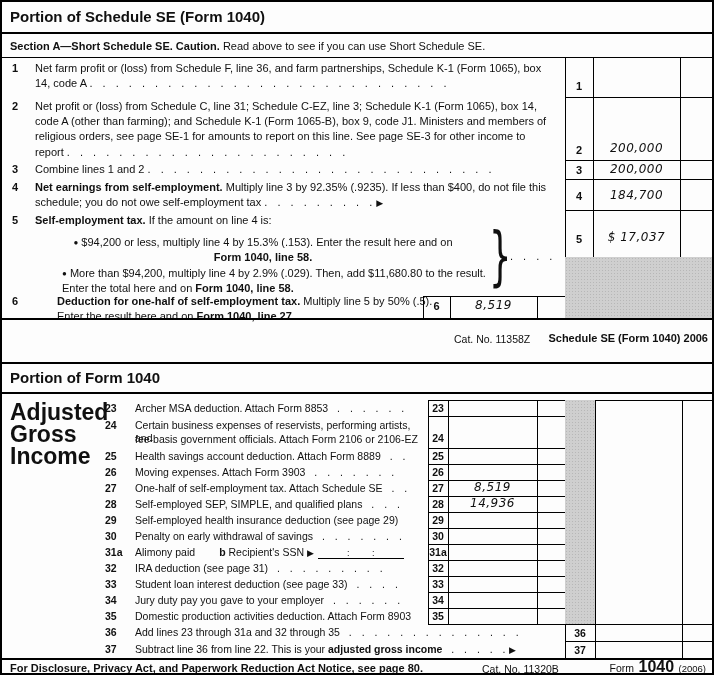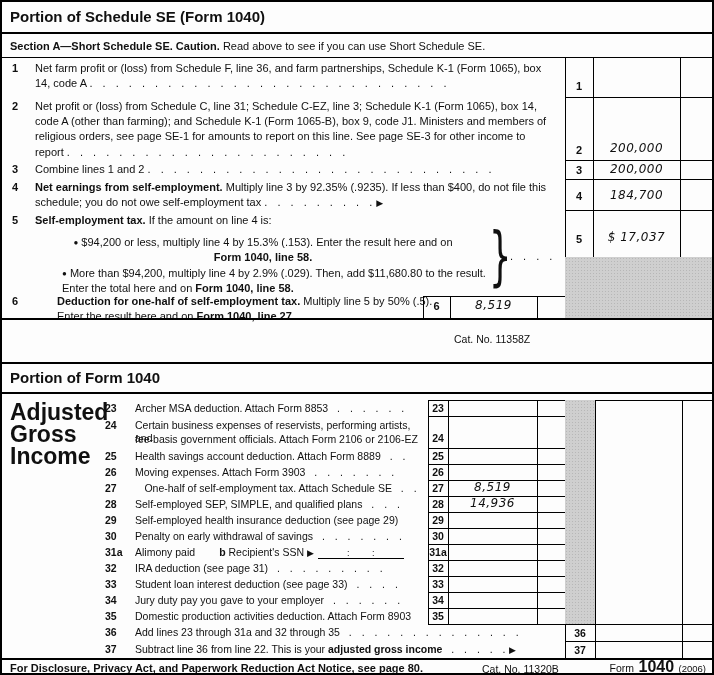--- a/index.html
+++ b/index.html
@@ -90,20 +90,21 @@
   <div class="abs t11 bold ctr" style="left:563px;top:141px;width:28px;">2</div>
   <div class="abs t11 bold ctr" style="left:563px;top:161px;width:28px;">3</div>
   <div class="abs t11 bold ctr" style="left:563px;top:187px;width:28px;">4</div>
   <div class="abs t11 bold ctr" style="left:563px;top:230px;width:28px;">5</div>
   <div class="abs val ctr" style="left:591px;top:139px;width:87px;">200,000</div>
   <div class="abs val ctr" style="left:591px;top:160px;width:87px;">200,000</div>
   <div class="abs val ctr" style="left:591px;top:186px;width:87px;">184,700</div>
   <div class="abs val ctr" style="left:591px;top:228px;width:87px;">$ 17,037</div>
 
   <div class="abs t10" style="left:428px;top:331px;margin-left:24px;">Cat. No. 11358Z</div>
+  <div class="abs t11 bold rt" style="right:4px;top:329px;">Schedule SE (Form 1040) 2006</div>
 
   <div class="abs t15 bold" style="left:8px;top:367px;">Portion of Form 1040</div>
   <div class="abs bold" style="left:8px;top:399px;width:110px;font-size:23px;line-height:22px;white-space:pre-line;">Adjusted
 Gross
 Income</div>
 
   <div class="abs" style="left:0;top:0;width:0;height:0;" id="rows-1040">
       <div class="abs t10 bold" style="left: 103px; top: 400px; width: 28px;">23</div>
       <div class="abs t10" style="left: 133px; top: 400px; width: 292px;"><span>Archer MSA deduction. Attach Form 8853</span><span class="dots"> . . . . . .</span></div>
       <div class="abs t10 bold ctr" style="left: 426px; top: 400px; width: 20px;">23</div>
@@ -111,21 +112,21 @@
       <div class="abs t10" style="left: 133px; top: 417px; width: 292px;">Certain business expenses of reservists, performing artists, and</div>
       <div class="abs t10" style="left: 133px; top: 431px; width: 292px;">fee-basis government officials. Attach Form 2106 or 2106-EZ</div>
       <div class="abs t10 bold ctr" style="left: 426px; top: 430px; width: 20px;">24</div>
       <div class="abs t10 bold" style="left: 103px; top: 448px; width: 28px;">25</div>
       <div class="abs t10" style="left: 133px; top: 448px; width: 292px;"><span>Health savings account deduction. Attach Form 8889</span><span class="dots"> . .</span></div>
       <div class="abs t10 bold ctr" style="left: 426px; top: 448px; width: 20px;">25</div>
       <div class="abs t10 bold" style="left: 103px; top: 464px; width: 28px;">26</div>
       <div class="abs t10" style="left: 133px; top: 464px; width: 292px;"><span>Moving expenses. Attach Form 3903</span><span class="dots"> . . . . . . .</span></div>
       <div class="abs t10 bold ctr" style="left: 426px; top: 464px; width: 20px;">26</div>
       <div class="abs t10 bold" style="left: 103px; top: 480px; width: 28px;">27</div>
-      <div class="abs t10" style="left: 133px; top: 480px; width: 292px; text-align: center;"><span>One-half of self-employment tax. Attach Schedule SE</span><span class="dots"> . .</span></div>
+      <div class="abs t10" style="left: 133px; top: 480px; width: 292px;"><span>One-half of self-employment tax. Attach Schedule SE</span><span class="dots"> . .</span></div>
       <div class="abs t10 bold ctr" style="left: 426px; top: 480px; width: 20px;">27</div>
       <div class="abs val ctr" style="left: 446px; top: 478px; width: 89px;">8,519</div>
       <div class="abs t10 bold" style="left: 103px; top: 496px; width: 28px;">28</div>
       <div class="abs t10" style="left: 133px; top: 496px; width: 292px;"><span>Self-employed SEP, SIMPLE, and qualified plans</span><span class="dots"> . . .</span></div>
       <div class="abs t10 bold ctr" style="left: 426px; top: 496px; width: 20px;">28</div>
       <div class="abs val ctr" style="left: 446px; top: 494px; width: 89px;">14,936</div>
       <div class="abs t10 bold" style="left: 103px; top: 512px; width: 28px;">29</div>
       <div class="abs t10" style="left: 133px; top: 512px; width: 292px;"><span>Self-employed health insurance deduction (see page 29)</span></div>
       <div class="abs t10 bold ctr" style="left: 426px; top: 512px; width: 20px;">29</div>
       <div class="abs t10 bold" style="left: 103px; top: 528px; width: 28px;">30</div>

